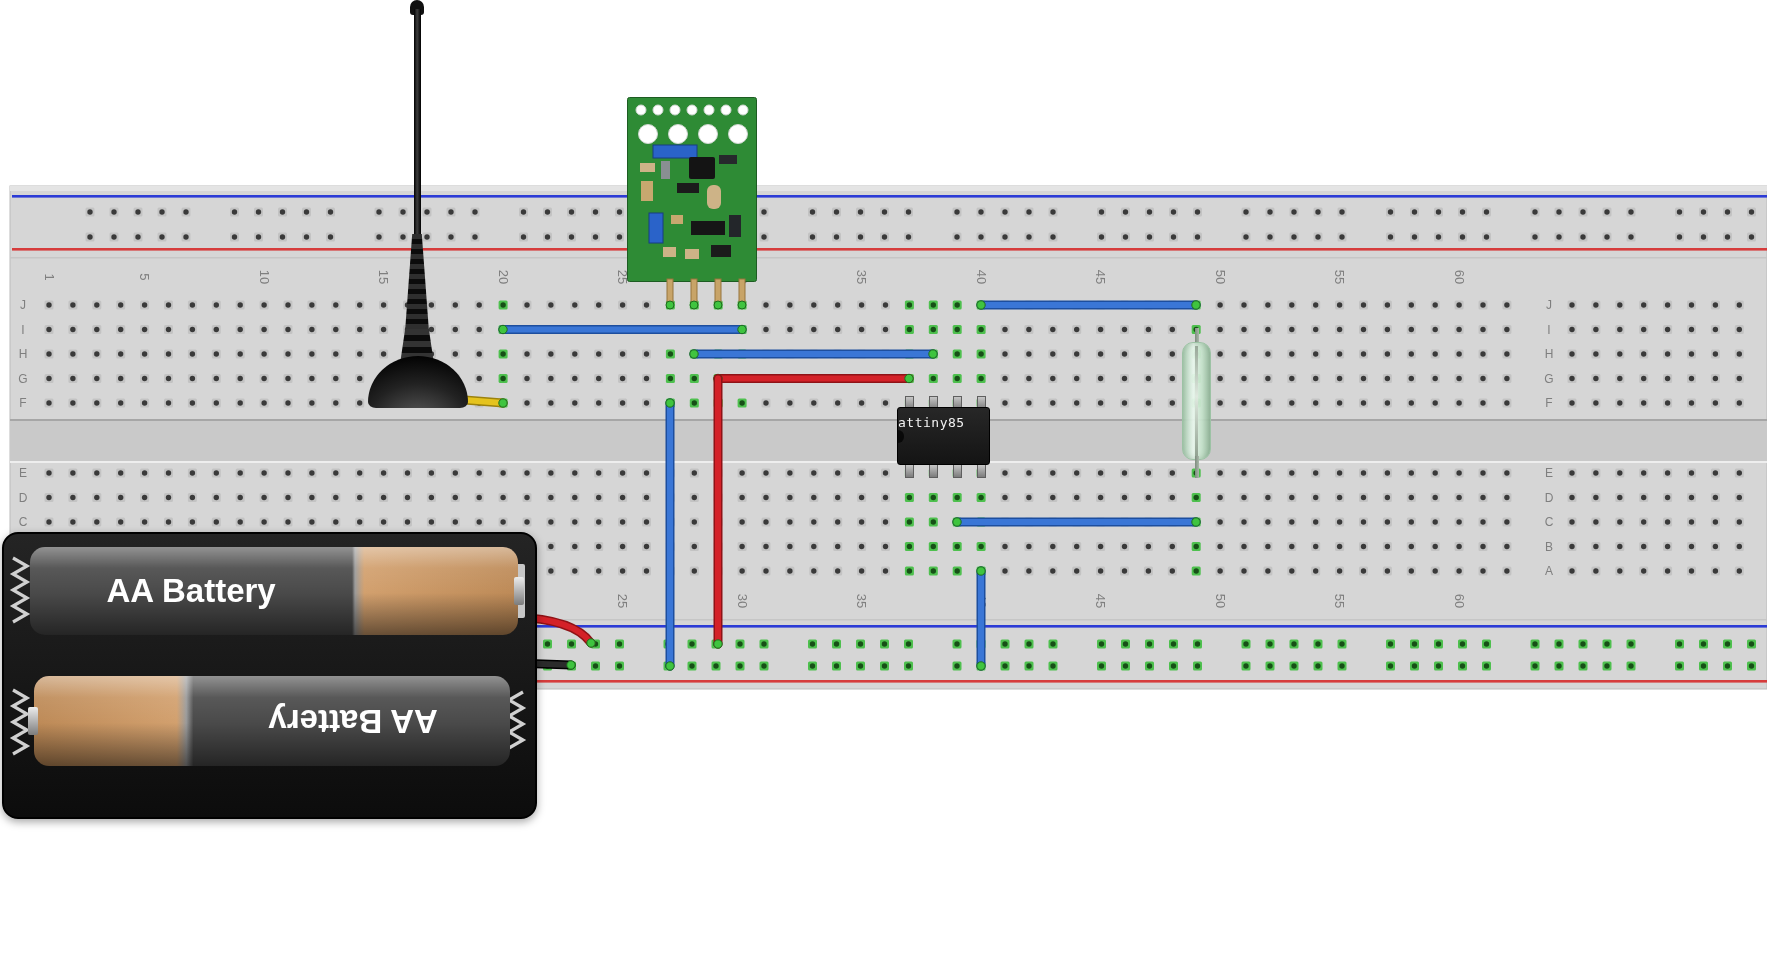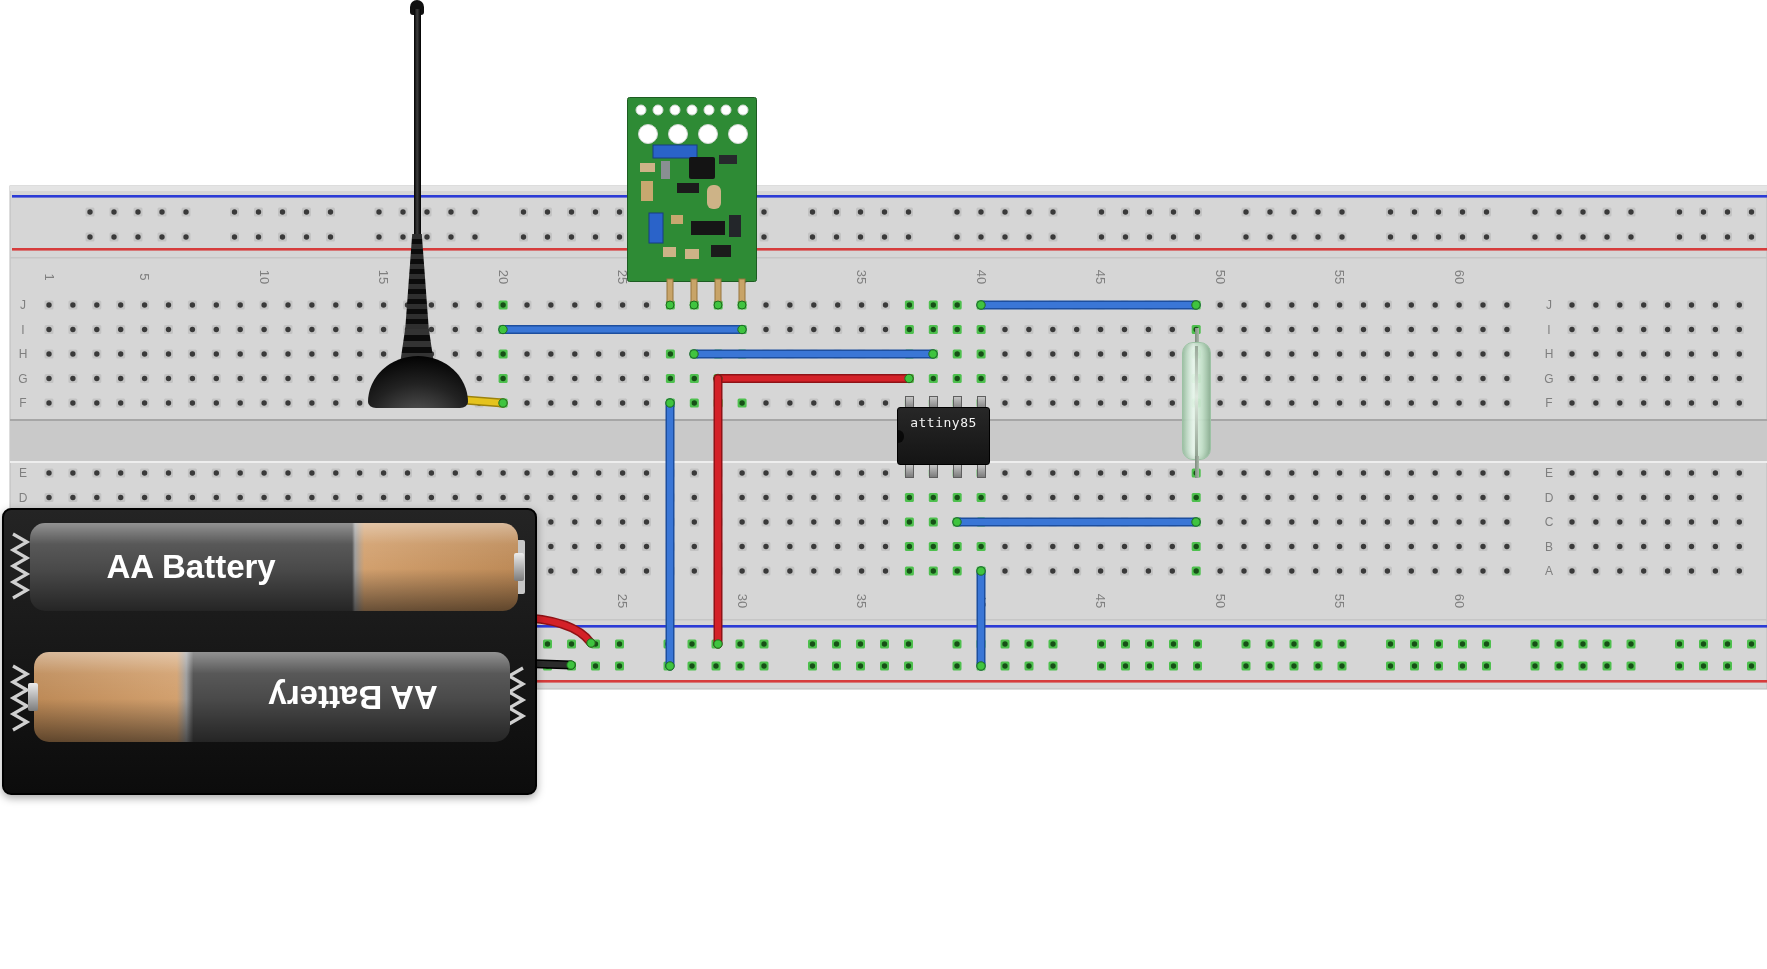--- a/index.html
+++ b/index.html
@@ -19,33 +19,33 @@
 
   
   .rf-module{position:absolute;left:627px;top:97px;width:130px;height:215px}
 
   
   .attiny{position:absolute;left:897px;top:396px;width:93px;height:82px}
   .leg{position:absolute;width:9px;height:14px;background:linear-gradient(180deg,#c6c6c6,#7c7c7c);border:1px solid #5f5f5f}
   .leg.t{top:0}
   .leg.b{top:68px}
   .chip-body{position:absolute;left:0;top:11px;width:93px;height:58px;background:linear-gradient(180deg,#272727,#141414);border:1px solid #000;border-radius:3px}
-  .chip-label{position:absolute;left:0;right:0;top:7px;text-align:center;color:#f2f2f2;font-family:"DejaVu Sans Mono",monospace;font-size:13px;letter-spacing:.5px}
+  .chip-label{position:absolute;left:0;right:0;top:7px;text-align:left;color:#f2f2f2;font-family:"DejaVu Sans Mono",monospace;font-size:13px;letter-spacing:.5px}
   .chip-notch{position:absolute;left:0;top:22px;width:6px;height:13px;background:#000;border-radius:0 6px 6px 0;opacity:.7}
 
   
   .reed{position:absolute;left:1182px;top:328px;width:30px;height:150px}
   .reed-lead{position:absolute;left:13px;width:4px;background:linear-gradient(90deg,#7e8c7e,#aab8aa)}
   .reed-lead.t{top:0;height:22px}
   .reed-lead.b{top:128px;height:22px}
   .reed-glass{position:absolute;left:0;top:14px;width:29px;height:118px;background:linear-gradient(90deg,rgba(170,205,178,.92),rgba(232,246,236,.95) 38%,rgba(196,226,202,.92) 70%,rgba(150,186,158,.9));border:1px solid #9cc2a4;border-radius:11px;box-shadow:inset 0 0 6px rgba(90,130,95,.35)}
   .reed-contact{position:absolute;left:12px;top:3px;width:3px;height:112px;background:linear-gradient(180deg,#98a898 0%,#dfe9df 45%,#8fa08f 100%)}
 
   
-  .holder{position:absolute;left:2px;top:508px;width:535px;height:287px;background:linear-gradient(180deg,#242424,#0c0c0c);border:2px solid #000;border-radius:9px;box-shadow:0 3px 8px rgba(0,0,0,.35)}
+  .holder{position:absolute;left:2px;top:532px;width:535px;height:287px;background:linear-gradient(180deg,#242424,#0c0c0c);border:2px solid #000;border-radius:16px;box-shadow:0 3px 8px rgba(0,0,0,.35)}
   .springs{position:absolute;left:0;top:0}
   .batt{position:absolute;border-radius:15px}
   .batt1{left:26px;top:13px;width:488px;height:88px}
   .batt2{left:30px;top:142px;width:476px;height:90px}
   .batt-surface{position:absolute;left:0;top:0;width:100%;height:100%;border-radius:15px}
   .batt1 .batt-surface{background:linear-gradient(180deg,rgba(255,255,255,.4),rgba(255,255,255,.08) 24%,rgba(0,0,0,0) 52%,rgba(0,0,0,.5)),linear-gradient(90deg,#4a4a4a 0 66%,#9a9a9a 66.6%,#d2a06e 68.5%,#bd8a57 100%)}
   .batt2 .batt-surface{background:linear-gradient(180deg,rgba(255,255,255,.4),rgba(255,255,255,.08) 24%,rgba(0,0,0,0) 52%,rgba(0,0,0,.5)),linear-gradient(90deg,#bd8a57 0%,#d2a06e 30%,#9a9a9a 32%,#4a4a4a 33.5%,#4a4a4a 100%)}
   .batt-label{position:absolute;top:0;height:100%;display:flex;align-items:center;justify-content:center;color:#fff;font-weight:bold;font-size:33px;font-family:"Liberation Sans",sans-serif;white-space:nowrap}
   .batt1 .batt-label{left:0;width:66%}
   .batt2 .batt-label{right:0;width:66%;transform:rotate(180deg)}

